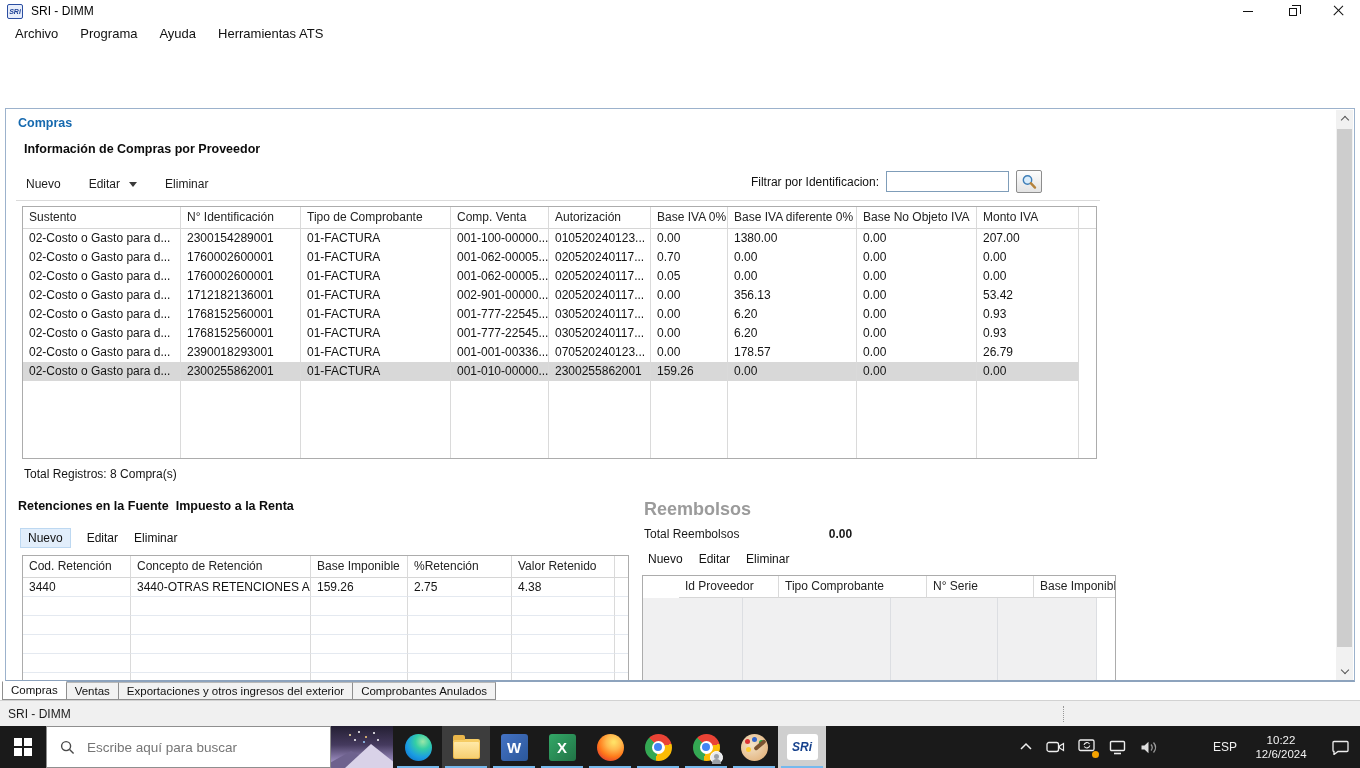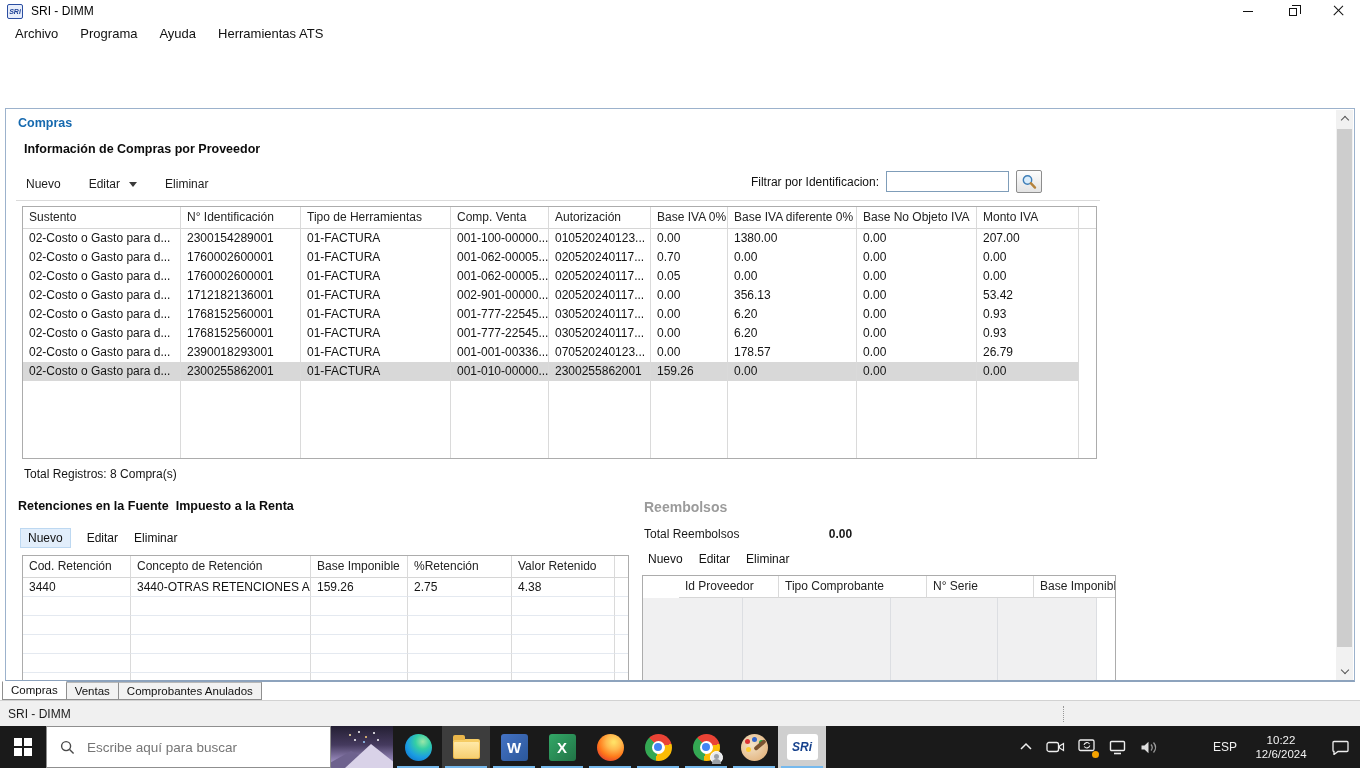--- a/index.html
+++ b/index.html
@@ -73,21 +73,21 @@
   .reemb .tbl-row.empty .tbl-cell.fill{background:#fff;}
 
   .compras-table{left:16px;top:97px;width:1075px;height:253px;}
   .total-lbl{position:absolute;left:18px;top:358px;font-size:12px;color:#151515;}
 
   .ret-title{position:absolute;left:12px;top:390px;font-weight:bold;font-size:12.5px;color:#0c0c0c;white-space:pre;}
   .ret-toolbar{position:absolute;left:22px;top:419px;display:flex;align-items:center;gap:16px;font-size:12px;}
   .hl-btn{background:#e2eefb;border:1px solid #bdd8f1;padding:2px 7px;margin-left:-8px;}
   .ret-table{left:16px;top:446px;width:607px;height:128px;}
 
-  .reemb-title{position:absolute;left:638px;top:390px;font-weight:bold;font-size:14px;color:#9b9b9b;}
+  .reemb-title{position:absolute;left:638px;top:390px;font-weight:bold;font-size:18px;color:#9b9b9b;}
   .reemb-total{position:absolute;left:638px;top:418px;font-size:12px;color:#1a1a1a;}
   .reemb-total .val{margin-left:86px;font-weight:bold;}
   .reemb-toolbar{position:absolute;left:642px;top:443px;display:flex;align-items:center;gap:16px;font-size:12px;}
   .reemb-table{left:636px;top:466px;width:474px;height:108px;}
 
   
   .vscroll{position:absolute;right:1px;top:1px;width:17px;height:570px;background:#f1f1f1;}
   .sb-btn{position:absolute;left:0;width:17px;height:17px;display:flex;align-items:center;justify-content:center;background:#f1f1f1;}
   .sb-up{top:0;} .sb-down{bottom:0;}
   .chev{width:6px;height:6px;border-left:1.6px solid #555;border-top:1.6px solid #555;}
@@ -202,21 +202,21 @@
           <circle cx="6.5" cy="6" r="4.2" fill="#d9ecfb" stroke="#3f7fb8" stroke-width="1.4"></circle>
           <line x1="9.8" y1="9.2" x2="14" y2="13.6" stroke="#b5833c" stroke-width="2.4" stroke-linecap="round"></line>
         </svg>
       </div>
     </div>
 
     <div class="tbl compras-table">
         <div class="tbl-row tbl-head">
           <div class="tbl-cell" style="width: 158px;">Sustento</div>
           <div class="tbl-cell" style="width: 120px;">N° Identificación</div>
-          <div class="tbl-cell" style="width: 150px;">Tipo de Herramientas</div>
+          <div class="tbl-cell" style="width: 150px;">Tipo de Comprobante</div>
           <div class="tbl-cell" style="width: 98px;">Comp. Venta</div>
           <div class="tbl-cell" style="width: 102px;">Autorización</div>
           <div class="tbl-cell" style="width: 77px;">Base IVA 0%</div>
           <div class="tbl-cell" style="width: 129px;">Base IVA diferente 0%</div>
           <div class="tbl-cell" style="width: 120px;">Base No Objeto IVA</div>
           <div class="tbl-cell" style="width: 102px;">Monto IVA</div>
           <div class="tbl-cell fill"></div>
         </div>
         <div class="tbl-row">
           <div class="tbl-cell" style="width: 158px;">02-Costo o Gasto para d...</div>
@@ -505,20 +505,21 @@
       <div class="sb-thumb"></div>
       <div class="sb-btn sb-down">
           <div class="chev down"></div>
         </div>
     </div>
   </div>
 
   <div class="bottomtabs">
     <div class="btab active">Compras</div>
     <div class="btab">Ventas</div>
+    <div class="btab">Exportaciones y otros ingresos del exterior</div>
     <div class="btab">Comprobantes Anulados</div>
   </div>
 
   <div class="statusbar">
     <span class="status-text">SRI - DIMM</span>
     <div class="status-div"></div>
   </div>
 
   <div class="taskbar">
     <div class="start-btn">

